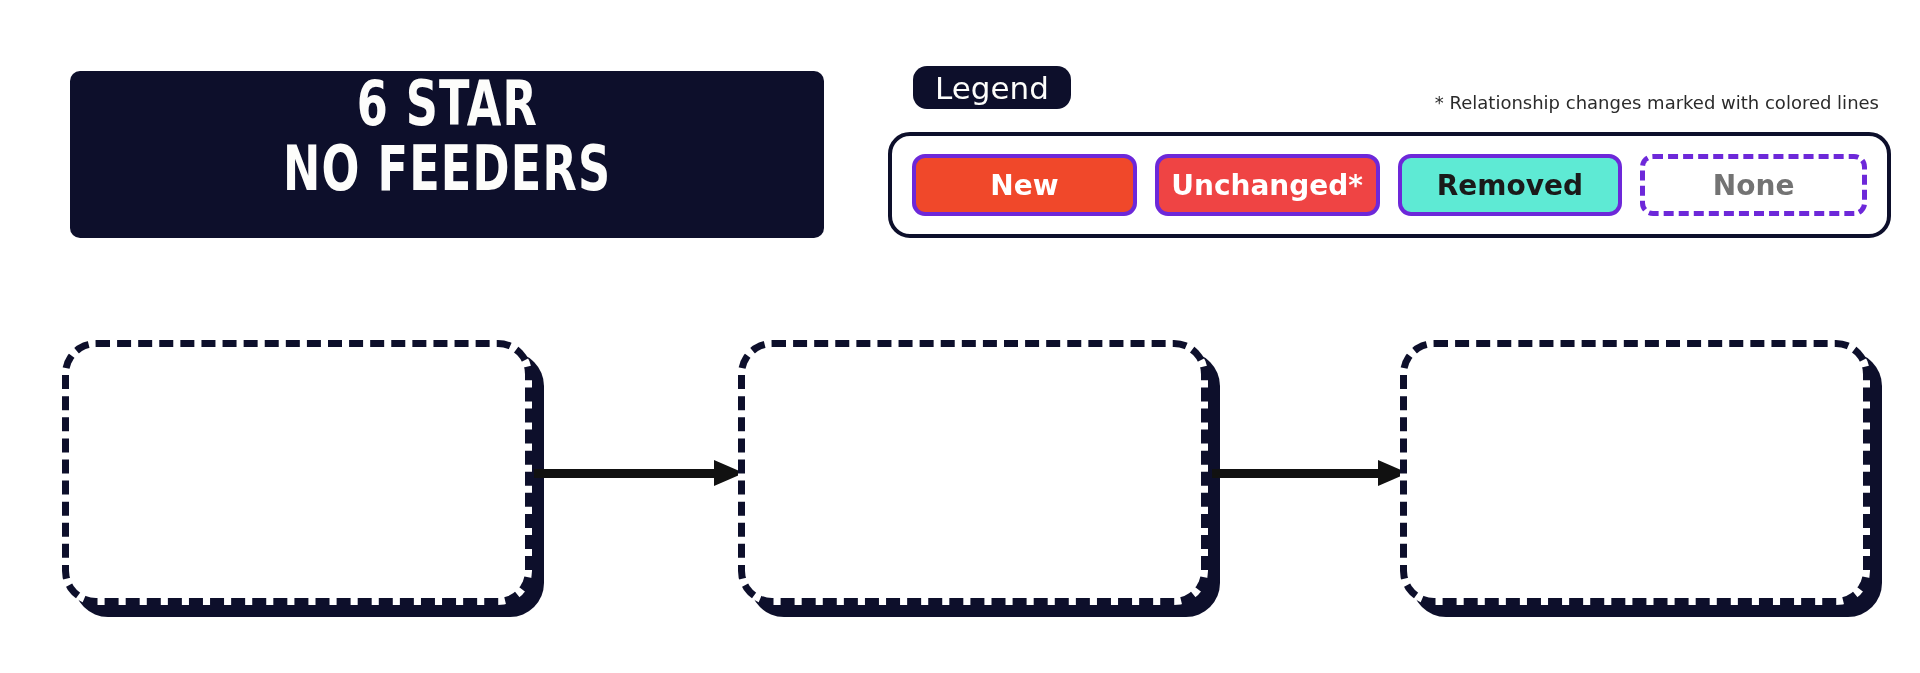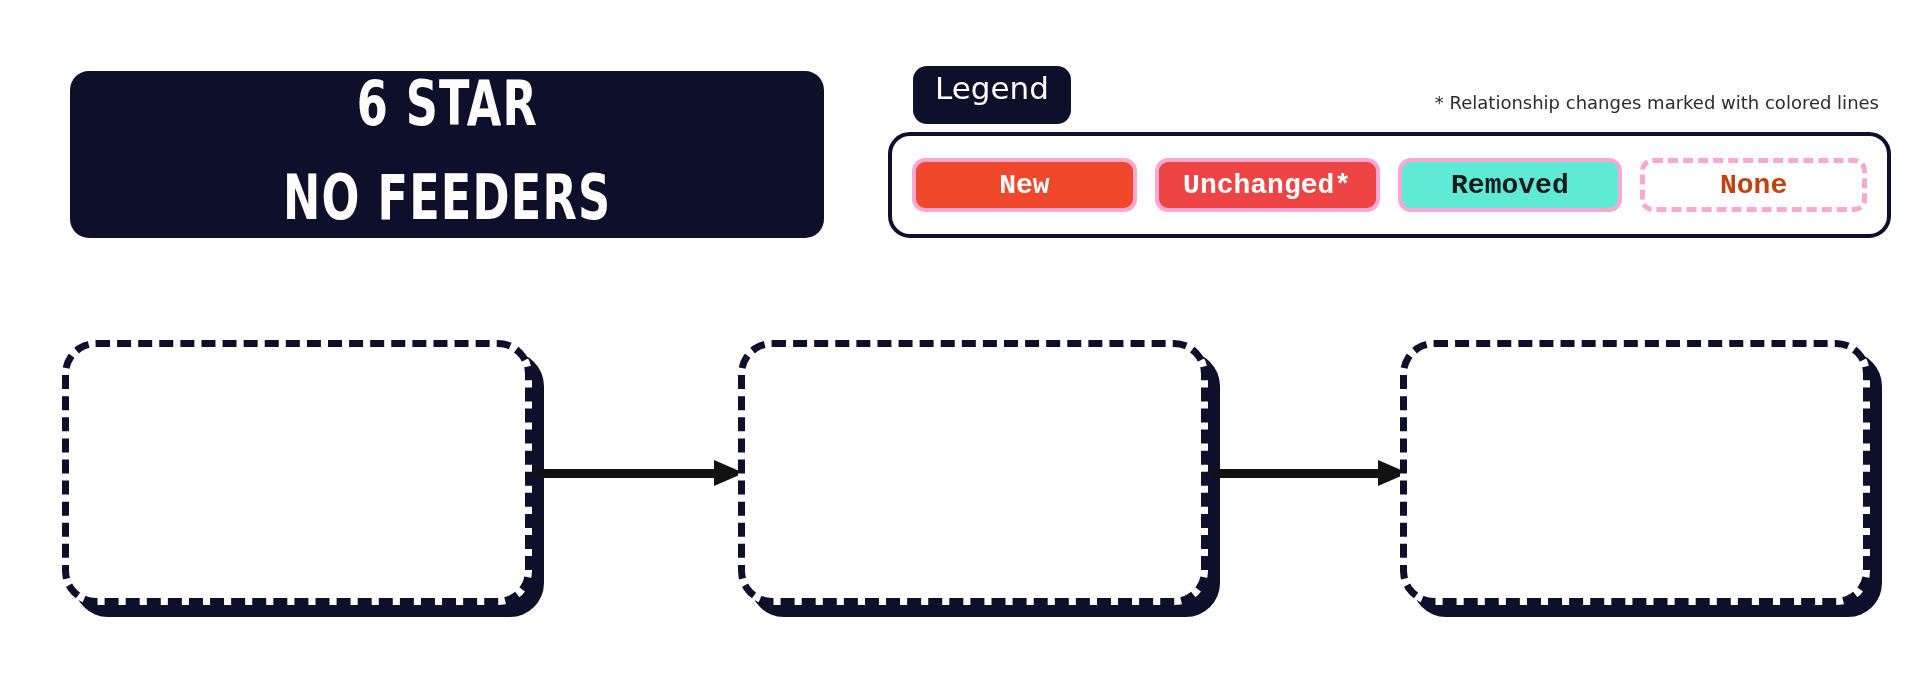--- a/index.html
+++ b/index.html
@@ -26,25 +26,25 @@
   }
 
   
   .title-banner {
     position: absolute;
     left: 70px;
     top: 71px;
     width: 754px;
     height: 167px;
     background: #0d0f2b;
-    border-radius: 19px;
+    border-radius: 10px;
     display: flex;
     flex-direction: column;
     align-items: center;
-    justify-content: space-between;
+    justify-content: flex-start;
     box-sizing: border-box;
     padding: 4px 20px 10px 20px;
     overflow: hidden;
   }
   .title-line {
     color: #fdfdfb;
     font-family: "DejaVu Sans Condensed", "Liberation Sans Narrow", "DejaVu Sans", sans-serif;
     font-weight: 700;
     font-size: 62px;
     line-height: 0.95;
@@ -67,21 +67,21 @@
     width: 1003px;
     height: 172px;
   }
   .legend-tab {
     position: absolute;
     left: 25px;
     top: 0px;
     background: #0d0f2b;
     color: #fdfdfb;
     border-radius: 14px;
-    padding: 7px 22px 20px 22px;
+    padding: 7px 22px 5px 22px;
     font-size: 31px;
     line-height: 1.0;
     font-weight: 400;
     z-index: 3;
     white-space: nowrap;
   }
   .legend-note {
     position: absolute;
     right: 12px;
     top: 26px;
@@ -101,38 +101,37 @@
     border: 4px solid #0d0f2b;
     border-radius: 22px;
     display: flex;
     align-items: center;
     gap: 18px;
     padding: 0 20px;
     z-index: 2;
   }
   .chip {
     flex: 1 1 0;
-    height: 54px;
-    box-sizing: border-box;
-    border: 4px solid #f9a8d4;
+    height: 62px;
+    box-sizing: border-box;
+    border: 4px solid #6d28d9;
     border-radius: 13px;
     display: flex;
     align-items: center;
     justify-content: center;
     font-size: 28px;
     font-weight: 700;
     white-space: nowrap;
-    font-family: Liberation Mono, monospace;
   }
   .chip-new      { background: #f0482a; color: #ffffff; }
   .chip-unchanged{ background: #ef4444; color: #ffffff; }
   .chip-removed  { background: #5eead4; color: #1a1a1a; }
   .chip-none     {
     background: #ffffff;
-    color: #c2410c;
+    color: #737373;
     border-style: dashed;
     border-width: 5px;
     font-weight: 600;
   }
 
   
   .node-row {
     position: absolute;
     left: 0;
     top: 340px;

